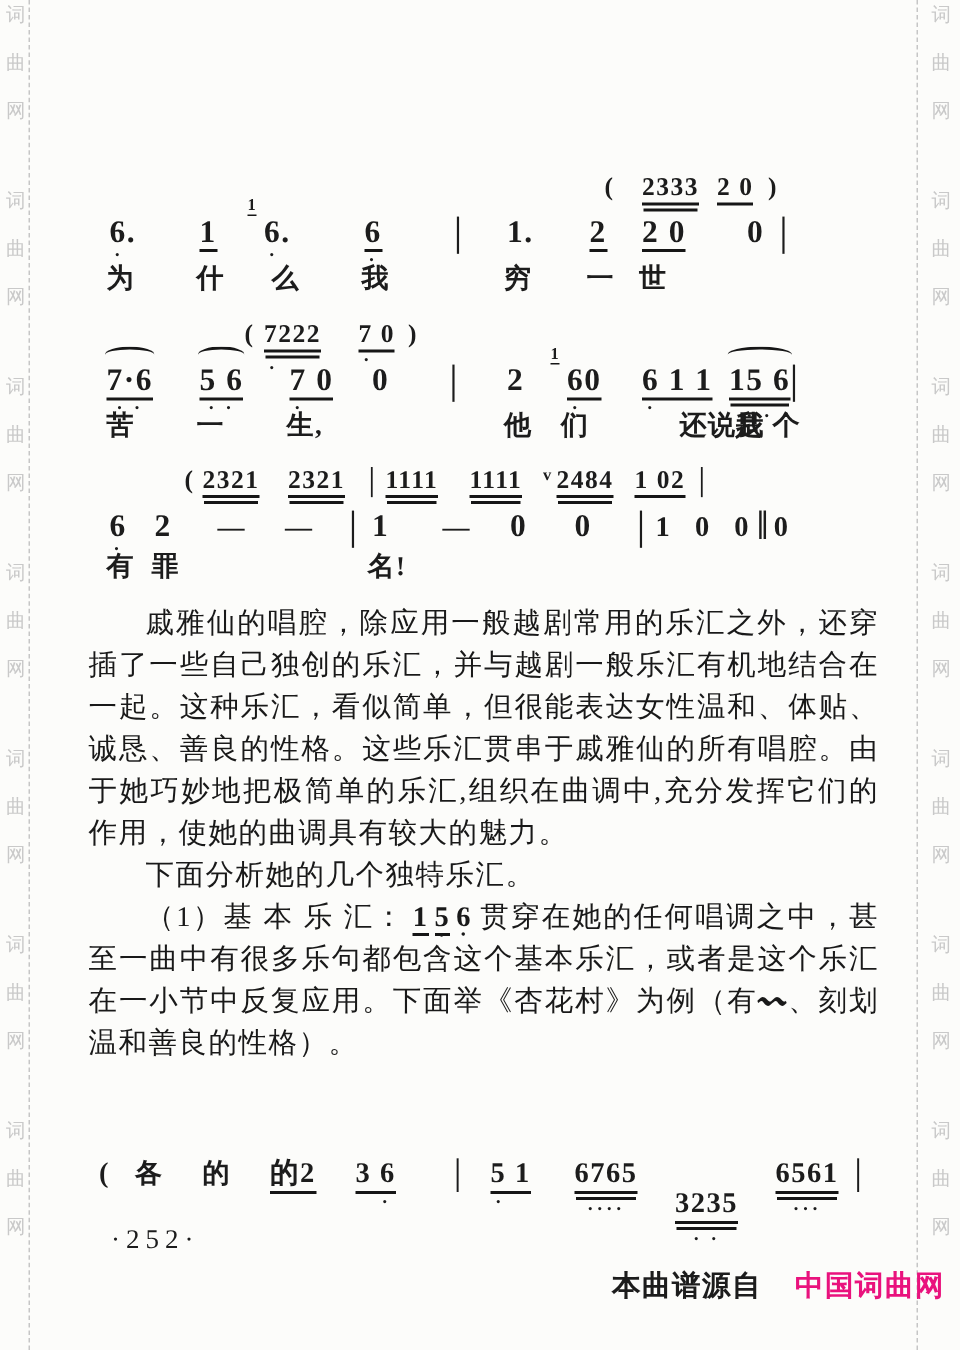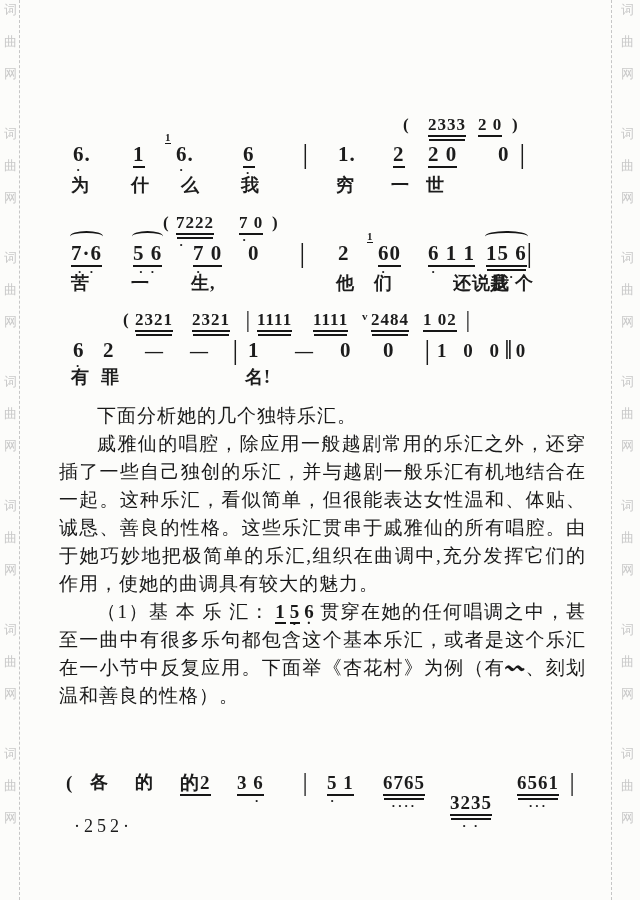--- a/index.html
+++ b/index.html
@@ -233,20 +233,23 @@
         <span class="tok bar" style="left: 303px;"><span class="ttext">|</span></span>
         <span class="tok u1 ba-l" style="left: 327px;"><span class="ttext">5 1</span><span class="below">·</span></span>
         <span class="tok u2" style="left: 383px;"><span class="ttext">6765</span><span class="below">····</span></span>
         <span class="tok u2" style="left: 450px; margin-top: 20px;"><span class="ttext">3235</span><span class="below">· ·</span></span>
         <span class="tok u2" style="left: 517px;"><span class="ttext">6561</span><span class="below">···</span></span>
         <span class="tok bar" style="left: 570px;"><span class="ttext">|</span></span>
       </div>
     </div>
 
   <div class="paras">
+    <p>戚雅仙的唱腔，除应用一般越剧常用的乐汇之外，还穿插了一些自己独创的乐汇，并与越剧一般乐汇有机地结合在一起。这种乐汇，看似简单，但很能表达女性温和、体贴、诚恳、善良的性格。这些乐汇贯串于戚雅仙的所有唱腔。由于她巧妙地把极简单的乐汇,组织在曲调中,充分发挥它们的作用，使她的曲调具有较大的魅力。</p>
     <p>下面分析她的几个独特乐汇。</p>
-    <p>戚雅仙的唱腔，除应用一般越剧常用的乐汇之外，还穿插了一些自己独创的乐汇，并与越剧一般乐汇有机地结合在一起。这种乐汇，看似简单，但很能表达女性温和、体贴、诚恳、善良的性格。这些乐汇贯串于戚雅仙的所有唱腔。由于她巧妙地把极简单的乐汇,组织在曲调中,充分发挥它们的作用，使她的曲调具有较大的魅力。</p>
     <p><span>（1）基 本 乐 汇：</span><span class="im"><span class="im-t imu">1</span><span class="im-t imu imd">5</span><span class="im-t imd">6</span></span><span>贯穿在她的任何唱调之中，甚至一曲中有很多乐句都包含这个基本乐汇，或者是这个乐汇在一小节中反复应用。下面举《杏花村》为例（有〰、刻划温和善良的性格）。</span></p>
   </div>
 
   <div class="pageno">·252·</div>
 
+  <div class="credit">
+    <span class="prefix">本曲谱源自</span><span class="site">中国词曲网</span>
+  </div>
 </div>
 
 </body></html>

